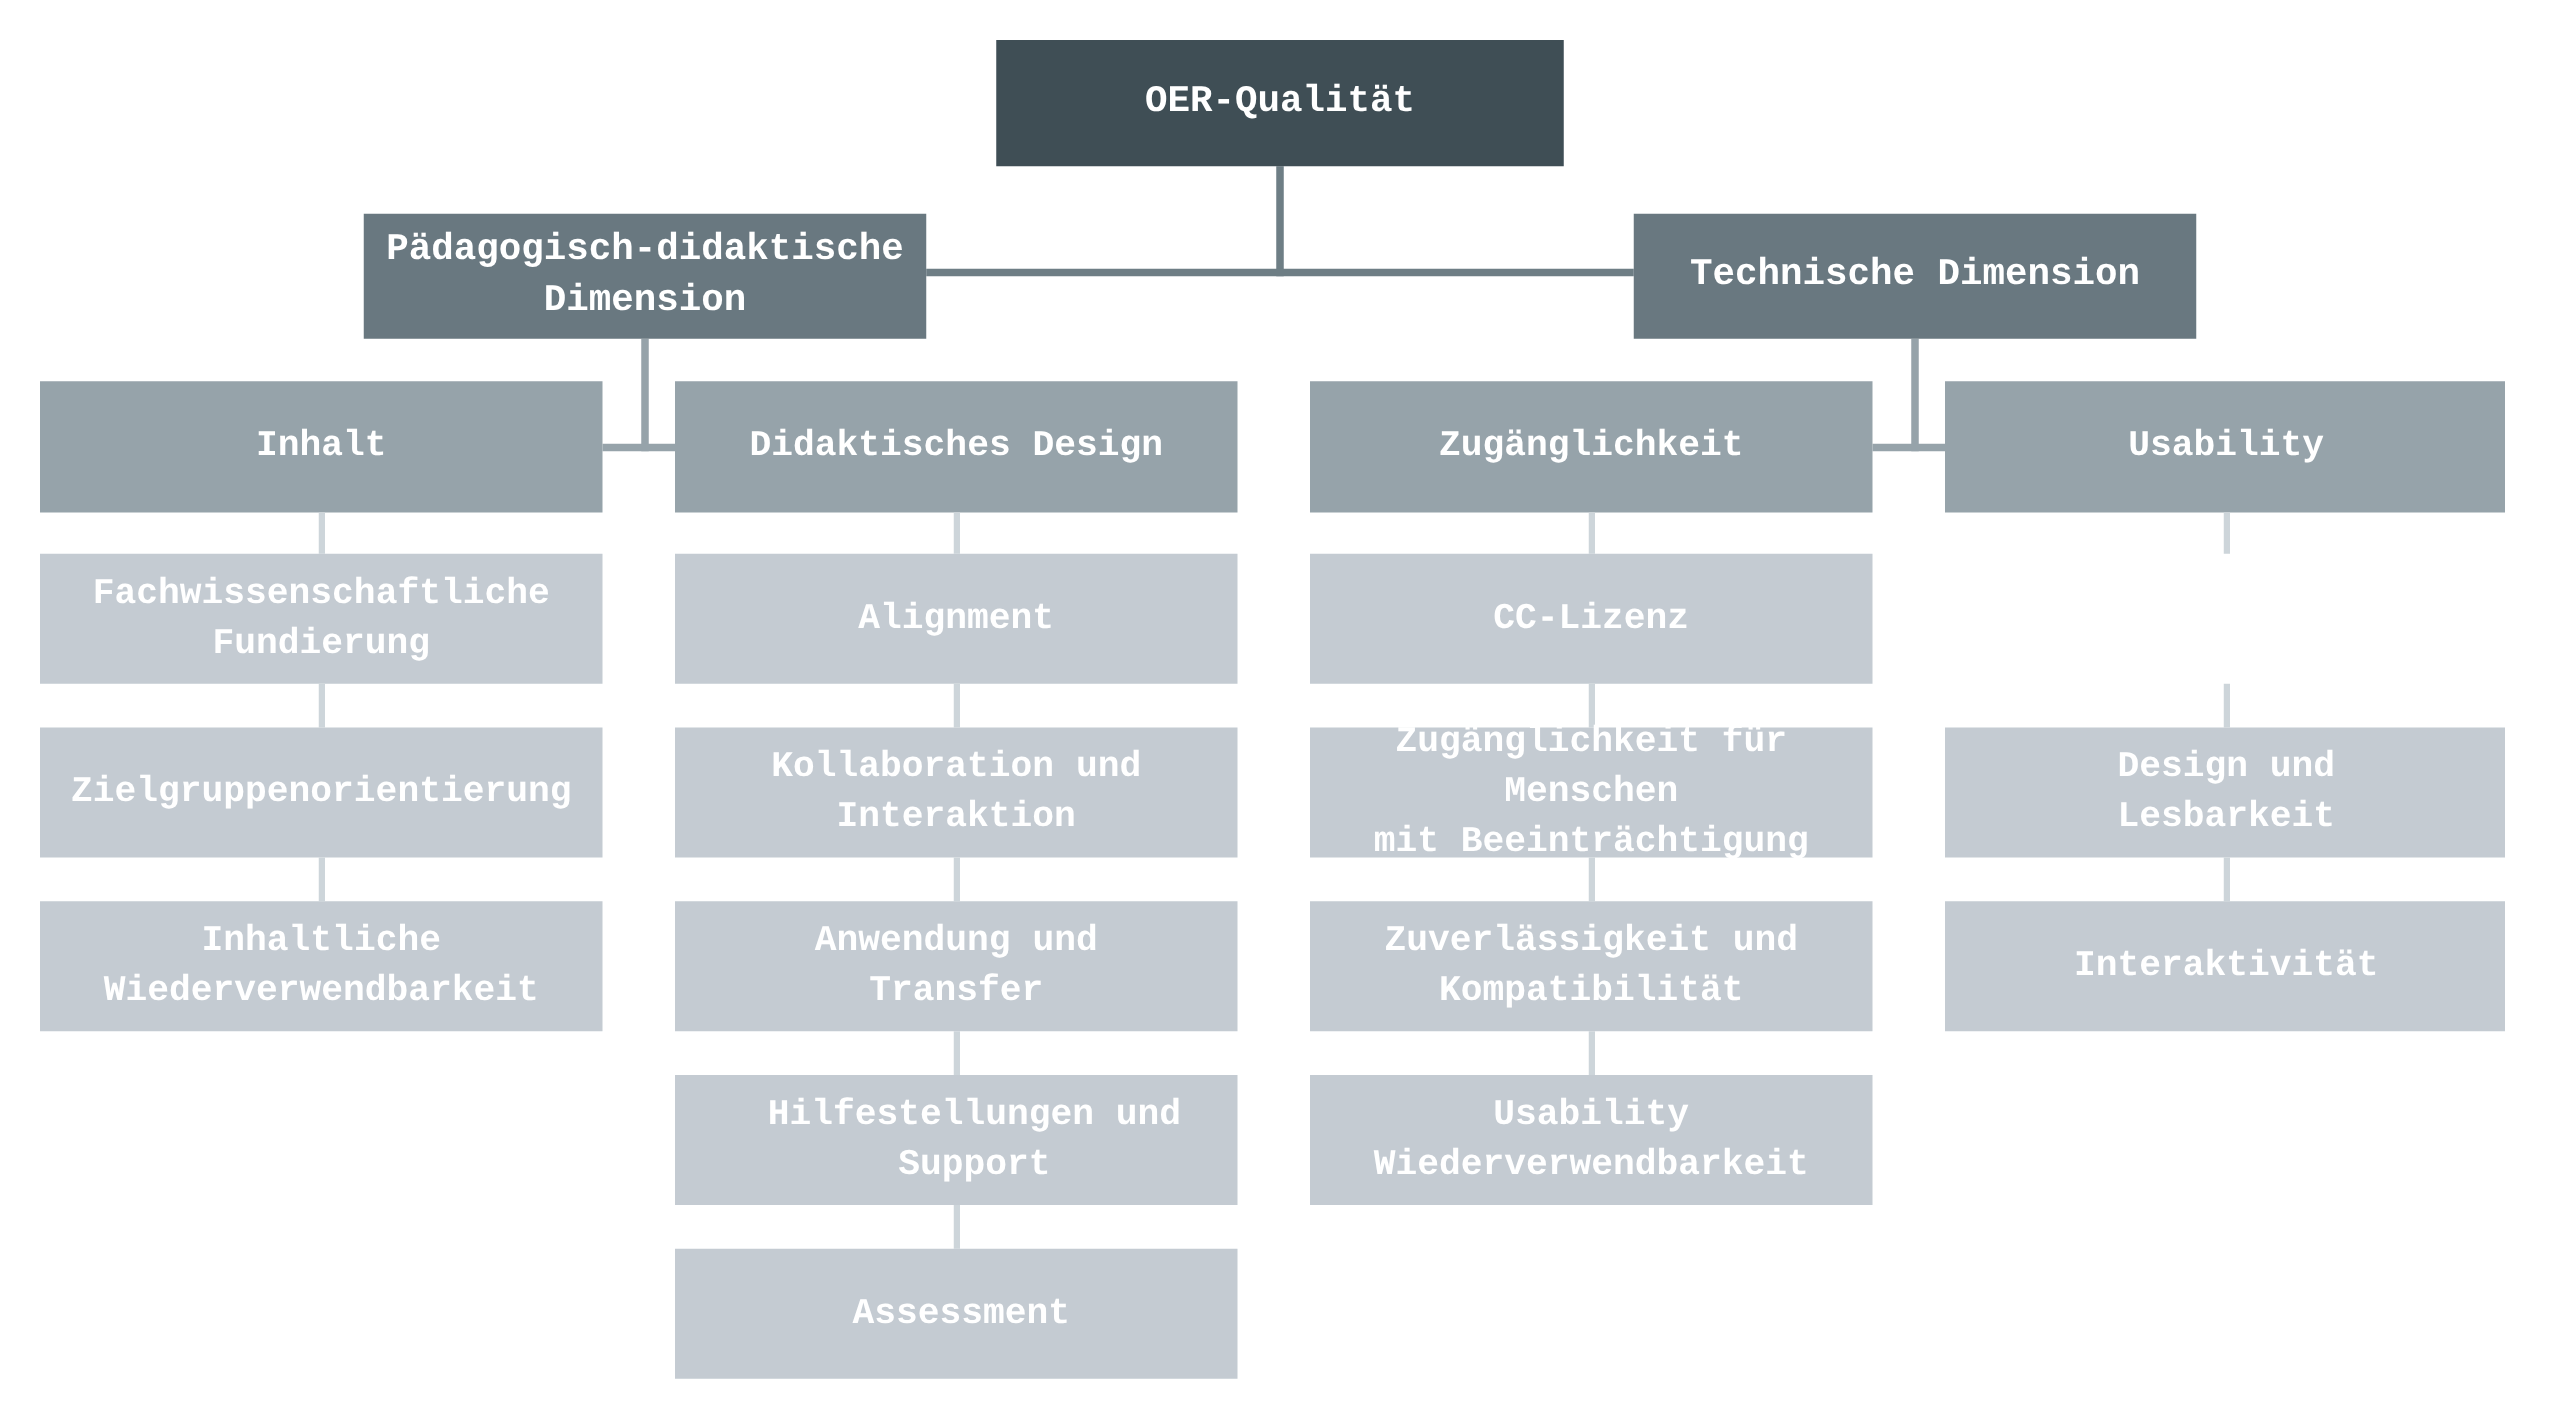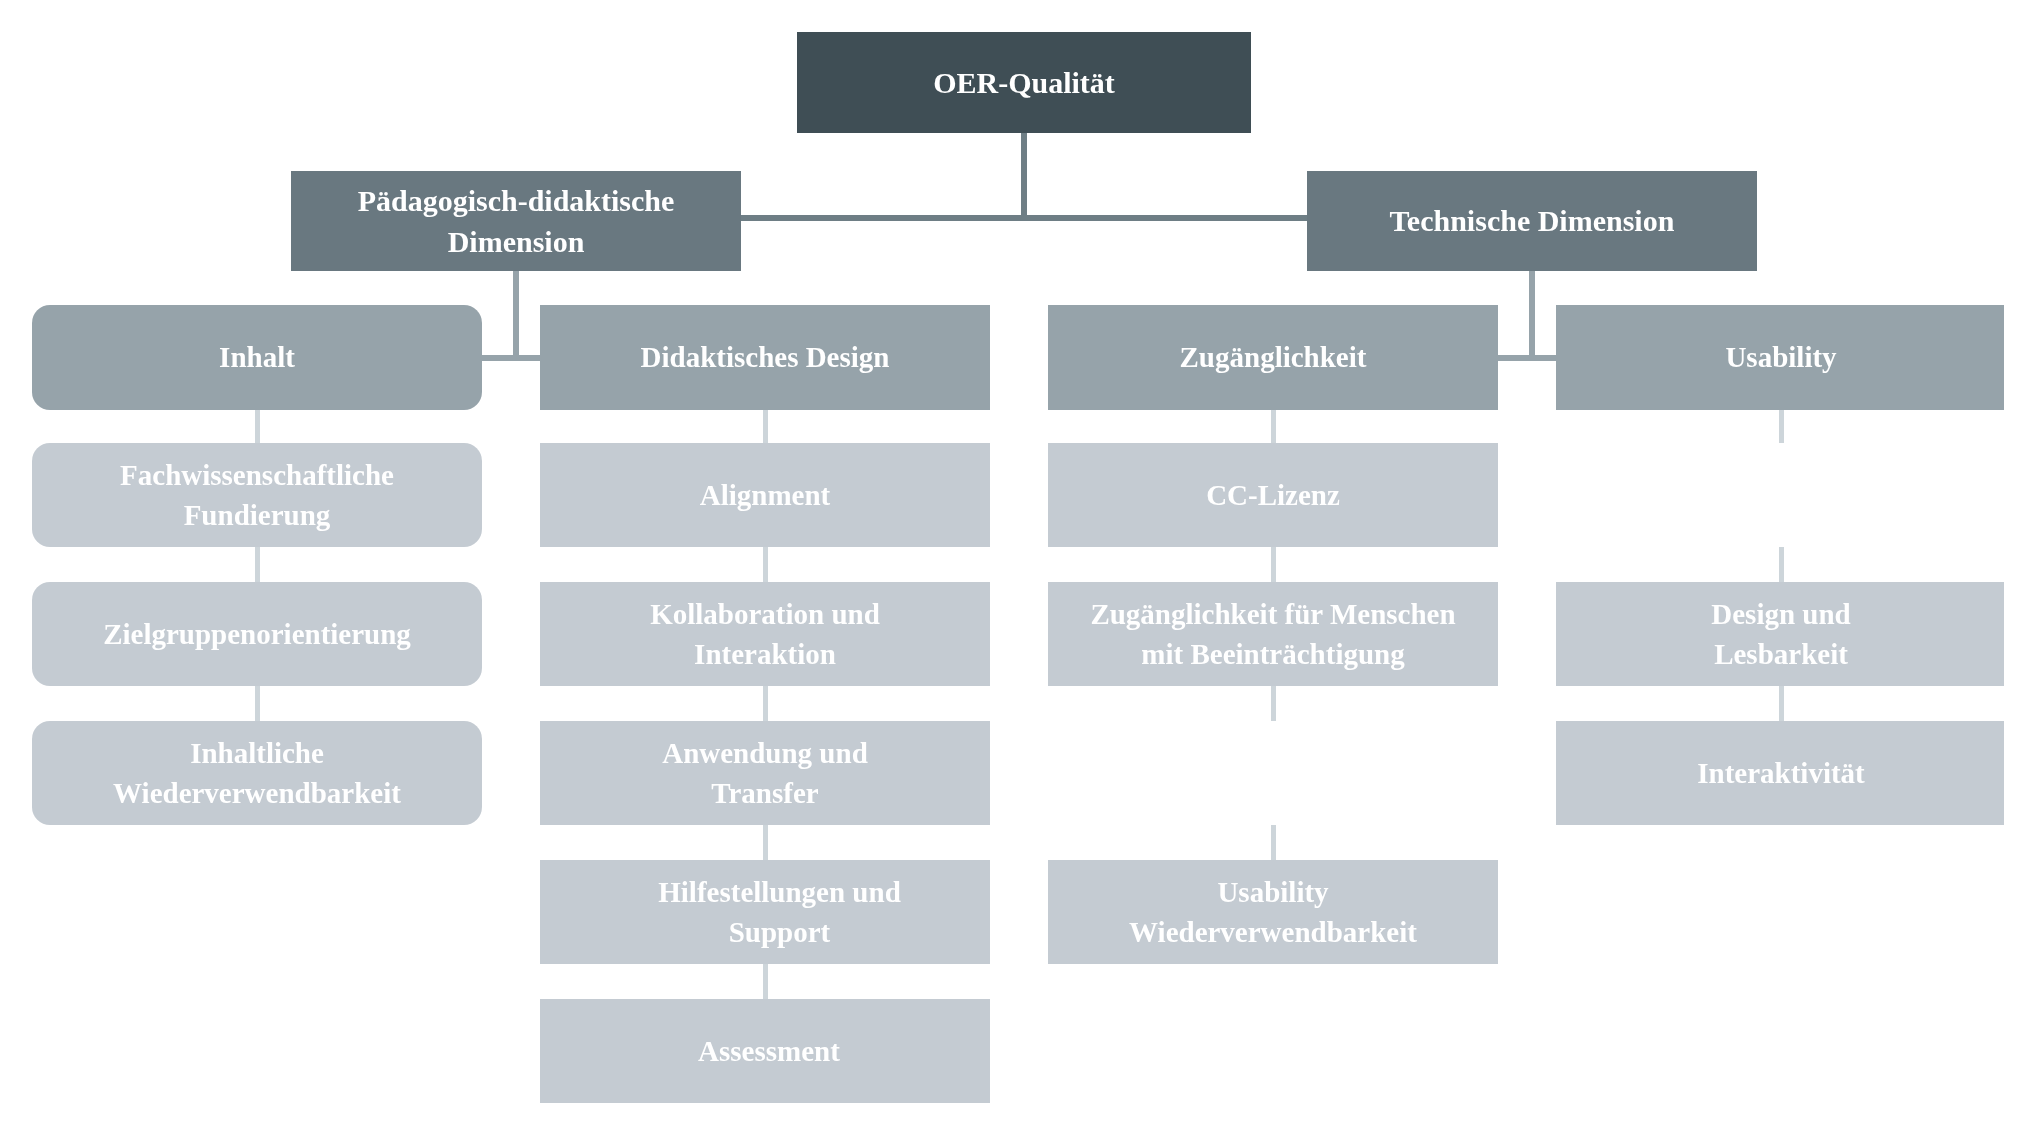--- a/index.html
+++ b/index.html
@@ -1,21 +1,21 @@
 <!DOCTYPE html>
 <html style="--background: #ffffff; --text: #ffffff; --root-fill: #3f4e55; --dimension-fill: #697880; --header-fill: #96a3aa; --child-fill: #c4cbd2; --connector-dark: #6e7e85; --connector-mid: #96a3aa; --connector-light: #cdd5da;"><head>
 <meta charset="utf-8">
 <title>OER-Qualität</title>
 <style>
   html,body{margin:0;padding:0;background:#ffffff;}
   .stage{
     position:relative;
     width:2004px;height:1132px;
     background:var(--background,#ffffff);
-    font-family:Liberation Serif, serif;
+    font-family:Liberation Mono, monospace;
     overflow:hidden;
   }
   .box{
     position:absolute;
     display:flex;align-items:center;justify-content:center;
     text-align:center;
     color:var(--text,#ffffff);
     font-weight:bold;
     font-size:29px;
     line-height:1.38;
@@ -36,21 +36,21 @@
   .dim-left{left:291px;}
   .dim-right{left:1307px;}
   .header-box{
     top:305px;width:450px;height:105px;
     background:var(--header-fill,#96a3aa);
   }
   .child{
     width:450px;height:104px;
     background:var(--child-fill,#c4cbd2);
   }
-  .col-0{left:32px;border-radius:18px;}
+  .col-0{left:32px;}
   .col-1{left:540px;}
   .col-2{left:1048px;}
   .col-3{left:1556px;}
   .conn{position:absolute;}
   .conn.dark{background:var(--connector-dark,#6e7e85);}
   .conn.mid{background:var(--connector-mid,#96a3aa);}
   .conn.light{background:var(--connector-light,#cdd5da);}
   .c-root-drop{left:1021px;top:133px;width:6px;height:88px;}
   .c-main-h{left:741px;top:215px;width:566px;height:6px;}
   .c-dim-drop-l{left:513px;top:271px;width:6px;height:90px;}
@@ -101,20 +101,22 @@
     <div class="box child col-1" style="top: 860px; padding-left: 37px;">Hilfestellungen und
 Support</div>
     <div class="conn light" style="left: 762.5px; top: 964px; width: 5px; height: 35px;"></div>
     <div class="box child col-1" style="top: 999px; padding-left: 16px;">Assessment</div>
     <div class="conn light" style="left: 1270.5px; top: 410px; width: 5px; height: 33px;"></div>
     <div class="box child col-2" style="top: 443px; text-align: right;">CC-Lizenz</div>
     <div class="conn light" style="left: 1270.5px; top: 547px; width: 5px; height: 35px;"></div>
     <div class="box child col-2" style="top: 582px;">Zugänglichkeit für Menschen
 mit Beeinträchtigung</div>
     <div class="conn light" style="left: 1270.5px; top: 686px; width: 5px; height: 35px;"></div>
+    <div class="box child col-2" style="top: 721px;">Zuverlässigkeit und
+Kompatibilität</div>
     <div class="conn light" style="left: 1270.5px; top: 825px; width: 5px; height: 35px;"></div>
     <div class="box child col-2" style="top: 860px;">Usability
 Wiederverwendbarkeit</div>
     <div class="conn light" style="left: 1778.5px; top: 410px; width: 5px; height: 33px;"></div>
     <div class="conn light" style="left: 1778.5px; top: 547px; width: 5px; height: 35px;"></div>
     <div class="box child col-3" style="top: 582px;">Design und
 Lesbarkeit</div>
     <div class="conn light" style="left: 1778.5px; top: 686px; width: 5px; height: 35px;"></div>
     <div class="box child col-3" style="top: 721px;">Interaktivität</div>
   </div>

